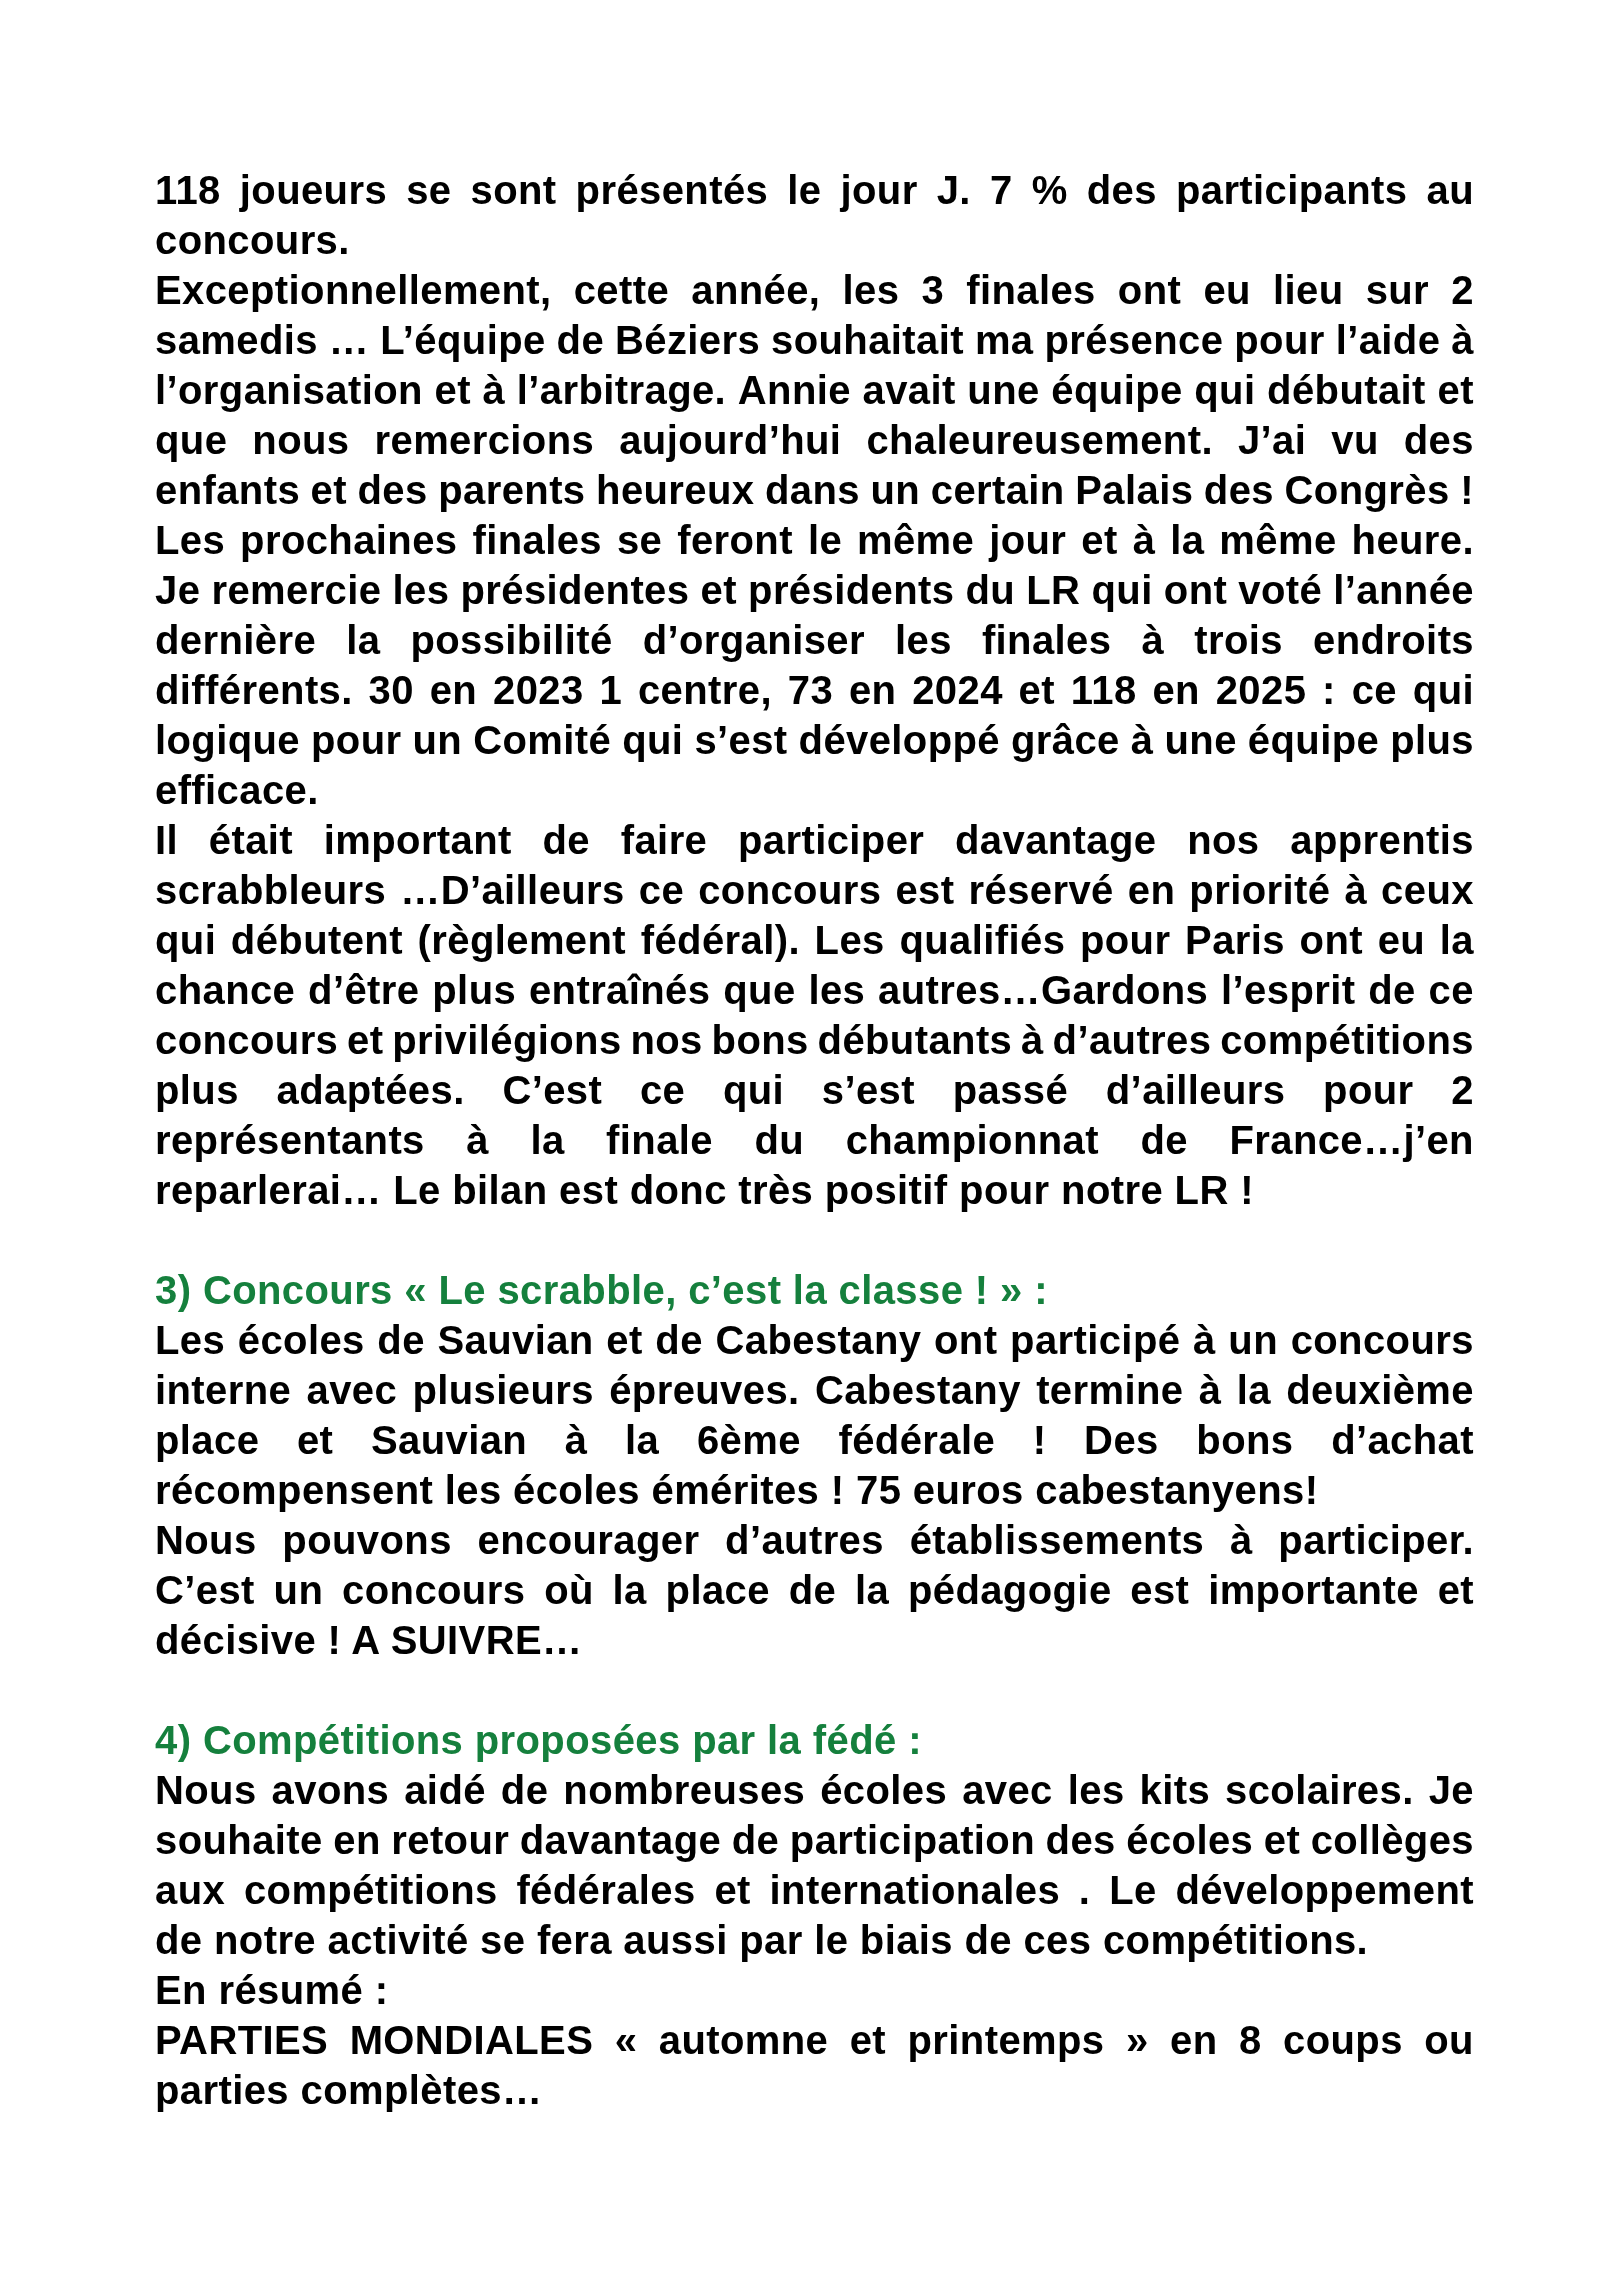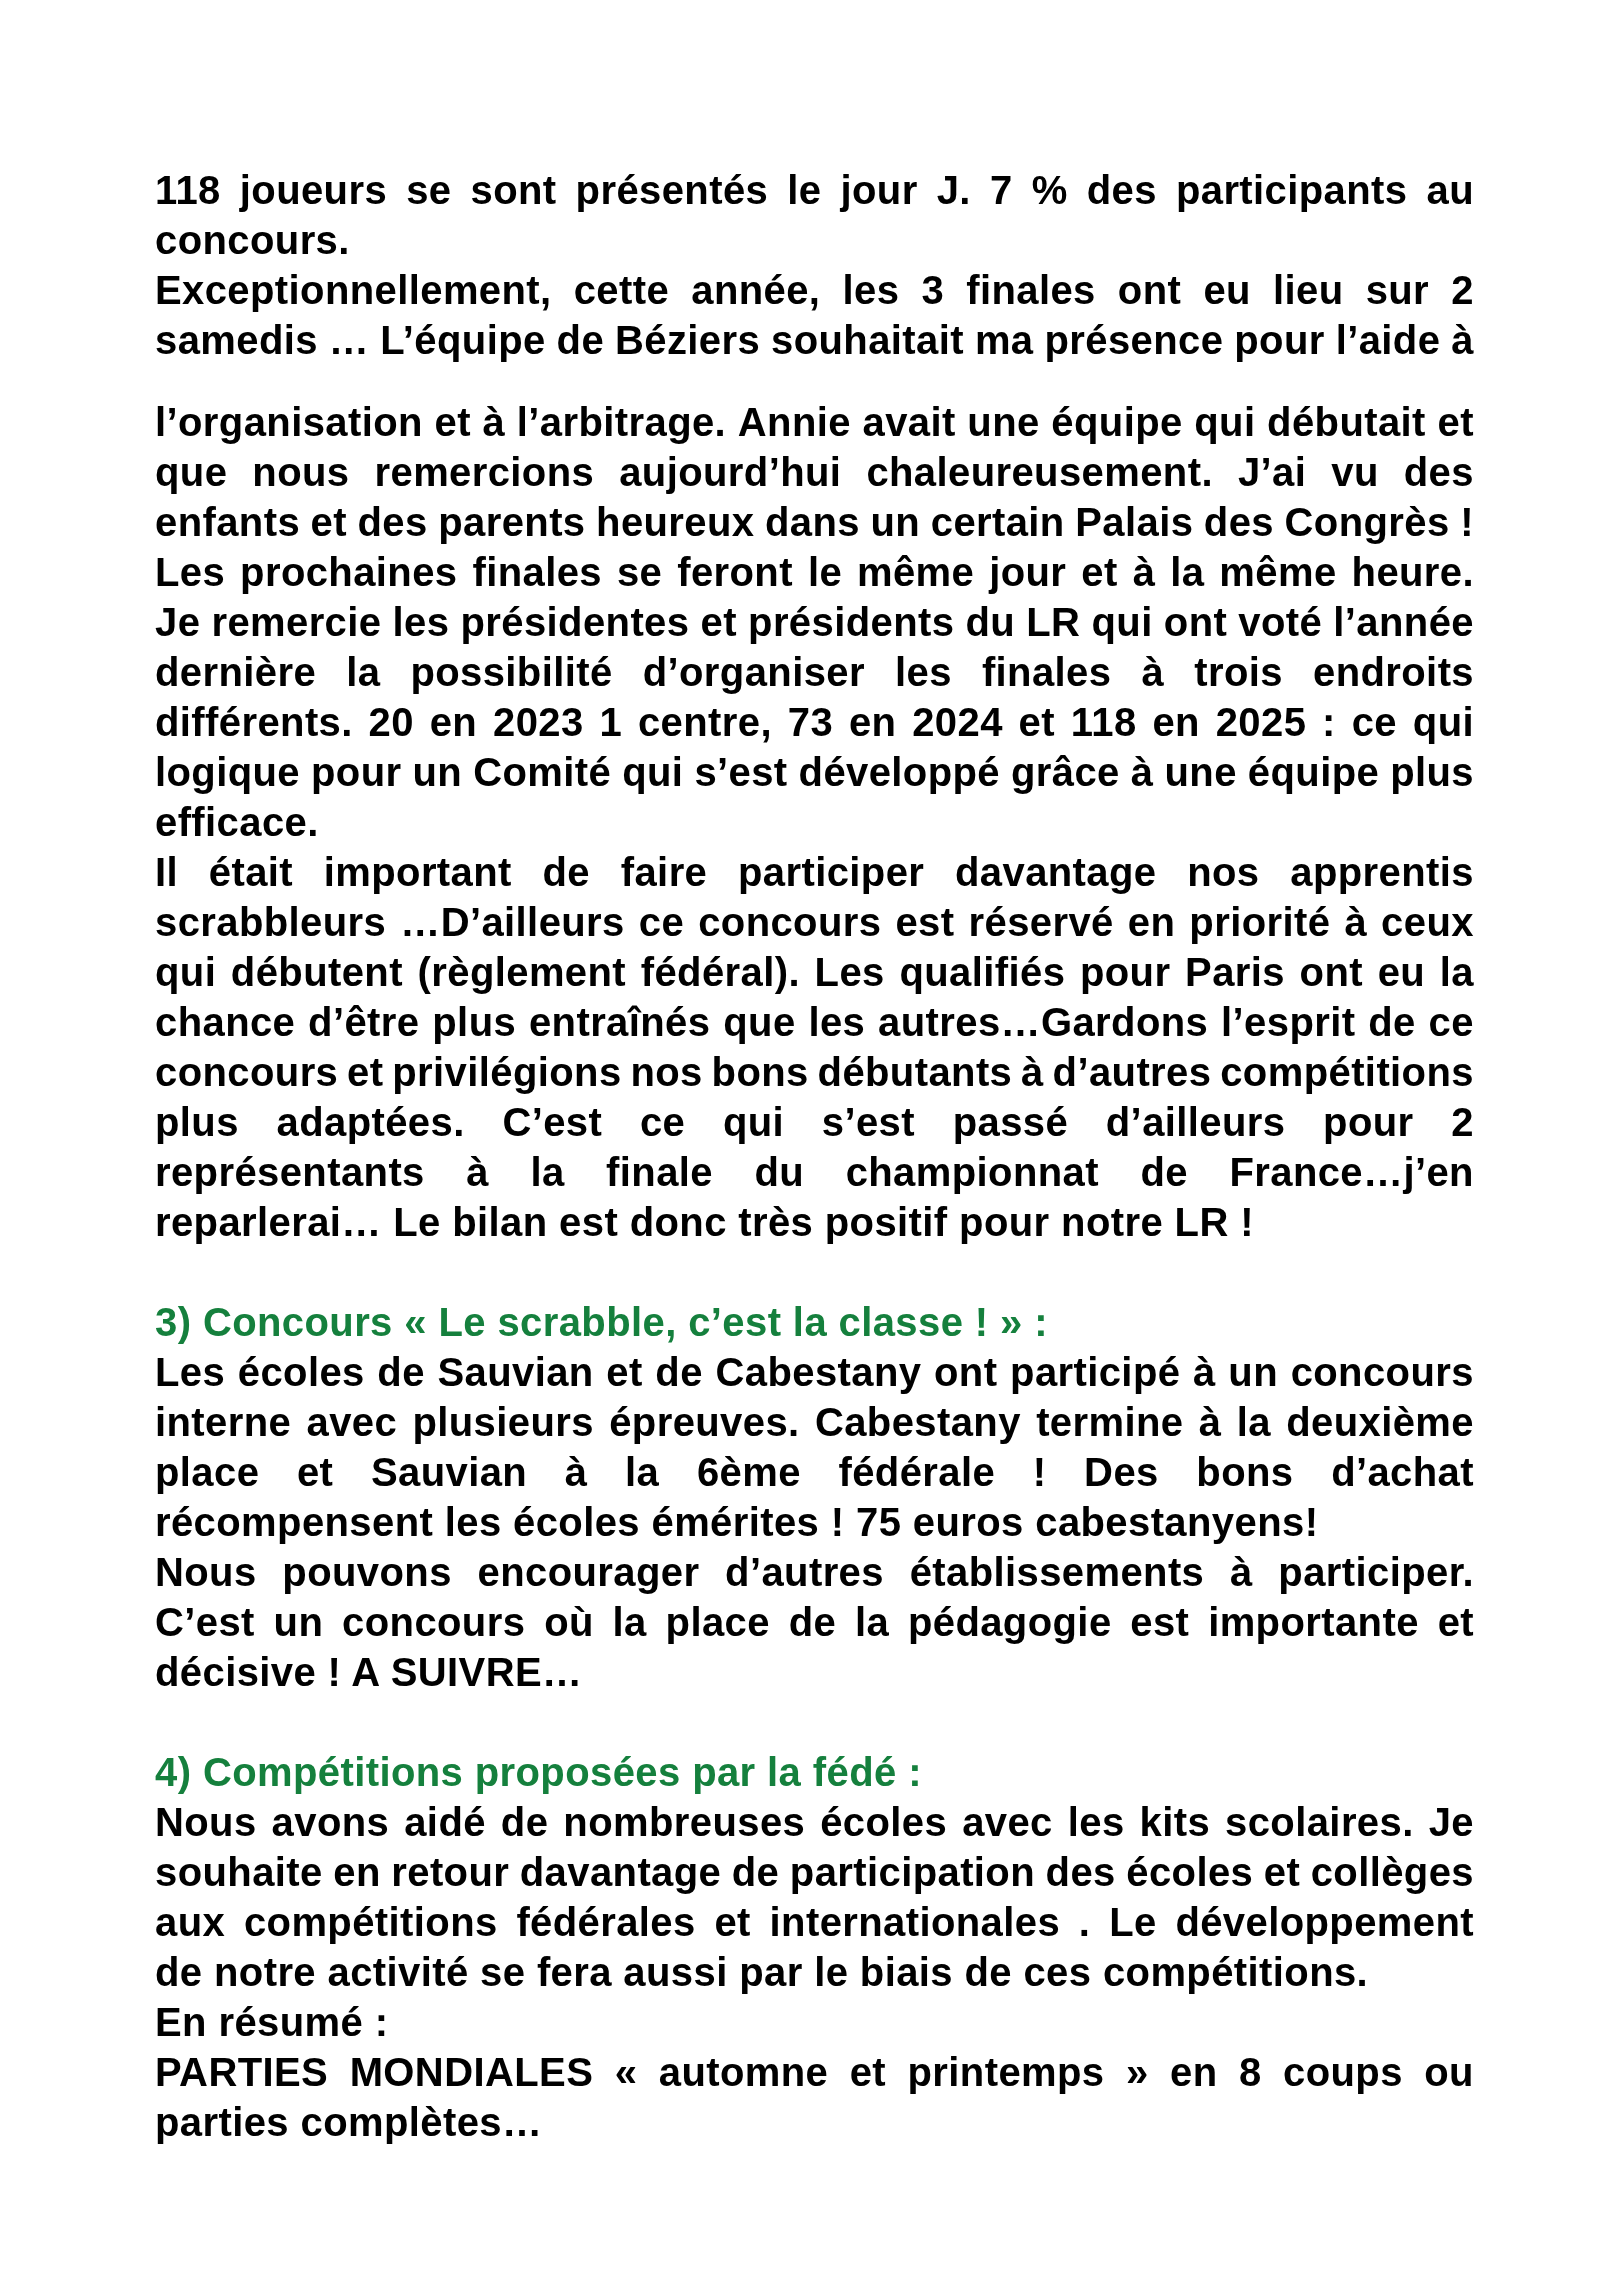--- a/index.html
+++ b/index.html
@@ -25,27 +25,27 @@
 <body>
 
 <div class="page" id="page">
     <div class="para">
       <span class="line-j" style="display: flex;"><span>118</span><span>joueurs</span><span>se</span><span>sont</span><span>présentés</span><span>le</span><span>jour</span><span>J.</span><span>7</span><span>%</span><span>des</span><span>participants</span><span>au</span></span>
       <span class="line-l" style="display: block;">concours.</span>
     </div>
     <div class="para">
       <span class="line-j" style="display: flex;"><span>Exceptionnellement,</span><span>cette</span><span>année,</span><span>les</span><span>3</span><span>finales</span><span>ont</span><span>eu</span><span>lieu</span><span>sur</span><span>2</span></span>
       <span class="line-j" style="display: flex;"><span>samedis</span><span>…</span><span>L’équipe</span><span>de</span><span>Béziers</span><span>souhaitait</span><span>ma</span><span>présence</span><span>pour</span><span>l’aide</span><span>à</span></span>
-      <span class="line-j" style="display: flex; margin-top: 32px;"><span>l’organisation</span><span>et</span><span>à</span><span>l’arbitrage.</span><span>Annie</span><span>avait</span><span>une</span><span>équipe</span><span>qui</span><span>débutait</span><span>et</span></span>
+      <span class="line-j" style="display: flex;"><span>l’organisation</span><span>et</span><span>à</span><span>l’arbitrage.</span><span>Annie</span><span>avait</span><span>une</span><span>équipe</span><span>qui</span><span>débutait</span><span>et</span></span>
       <span class="line-j" style="display: flex;"><span>que</span><span>nous</span><span>remercions</span><span>aujourd’hui</span><span>chaleureusement.</span><span>J’ai</span><span>vu</span><span>des</span></span>
       <span class="line-j" style="display: flex;"><span>enfants</span><span>et</span><span>des</span><span>parents</span><span>heureux</span><span>dans</span><span>un</span><span>certain</span><span>Palais</span><span>des</span><span>Congrès</span><span>!</span></span>
       <span class="line-j" style="display: flex;"><span>Les</span><span>prochaines</span><span>finales</span><span>se</span><span>feront</span><span>le</span><span>même</span><span>jour</span><span>et</span><span>à</span><span>la</span><span>même</span><span>heure.</span></span>
       <span class="line-j" style="display: flex;"><span>Je</span><span>remercie</span><span>les</span><span>présidentes</span><span>et</span><span>présidents</span><span>du</span><span>LR</span><span>qui</span><span>ont</span><span>voté</span><span>l’année</span></span>
       <span class="line-j" style="display: flex;"><span>dernière</span><span>la</span><span>possibilité</span><span>d’organiser</span><span>les</span><span>finales</span><span>à</span><span>trois</span><span>endroits</span></span>
-      <span class="line-j" style="display: flex;"><span>différents.</span><span>20</span><span>en</span><span>2023</span><span>1</span><span>centre,</span><span>73</span><span>en</span><span>2024</span><span>et</span><span>118</span><span>en</span><span>2025</span><span>:</span><span>ce</span><span>qui</span></span>
+      <span class="line-j" style="display: flex;"><span>différents.</span><span>30</span><span>en</span><span>2023</span><span>1</span><span>centre,</span><span>73</span><span>en</span><span>2024</span><span>et</span><span>118</span><span>en</span><span>2025</span><span>:</span><span>ce</span><span>qui</span></span>
       <span class="line-j" style="display: flex;"><span>logique</span><span>pour</span><span>un</span><span>Comité</span><span>qui</span><span>s’est</span><span>développé</span><span>grâce</span><span>à</span><span>une</span><span>équipe</span><span>plus</span></span>
       <span class="line-l" style="display: block;">efficace.</span>
     </div>
     <div class="para">
       <span class="line-j" style="display: flex;"><span>Il</span><span>était</span><span>important</span><span>de</span><span>faire</span><span>participer</span><span>davantage</span><span>nos</span><span>apprentis</span></span>
       <span class="line-j" style="display: flex;"><span>scrabbleurs</span><span>…D’ailleurs</span><span>ce</span><span>concours</span><span>est</span><span>réservé</span><span>en</span><span>priorité</span><span>à</span><span>ceux</span></span>
       <span class="line-j" style="display: flex;"><span>qui</span><span>débutent</span><span>(règlement</span><span>fédéral).</span><span>Les</span><span>qualifiés</span><span>pour</span><span>Paris</span><span>ont</span><span>eu</span><span>la</span></span>
       <span class="line-j" style="display: flex;"><span>chance</span><span>d’être</span><span>plus</span><span>entraînés</span><span>que</span><span>les</span><span>autres…Gardons</span><span>l’esprit</span><span>de</span><span>ce</span></span>
       <span class="line-j" style="display: flex;"><span>concours</span><span>et</span><span>privilégions</span><span>nos</span><span>bons</span><span>débutants</span><span>à</span><span>d’autres</span><span>compétitions</span></span>
       <span class="line-j" style="display: flex;"><span>plus</span><span>adaptées.</span><span>C’est</span><span>ce</span><span>qui</span><span>s’est</span><span>passé</span><span>d’ailleurs</span><span>pour</span><span>2</span></span>

